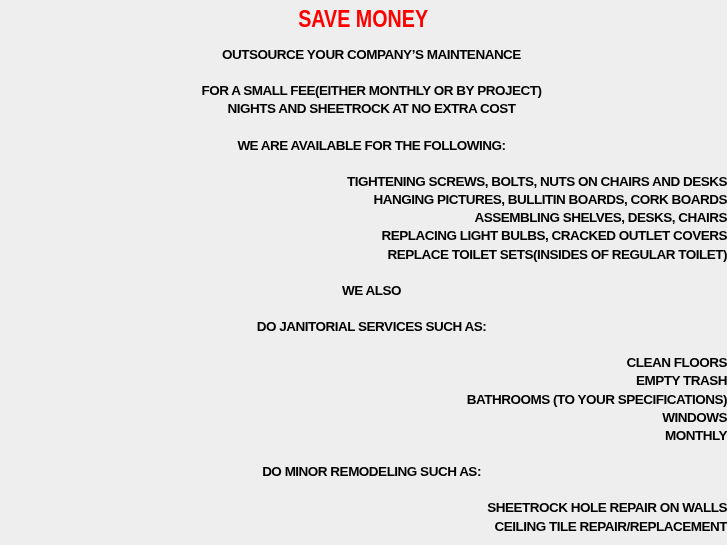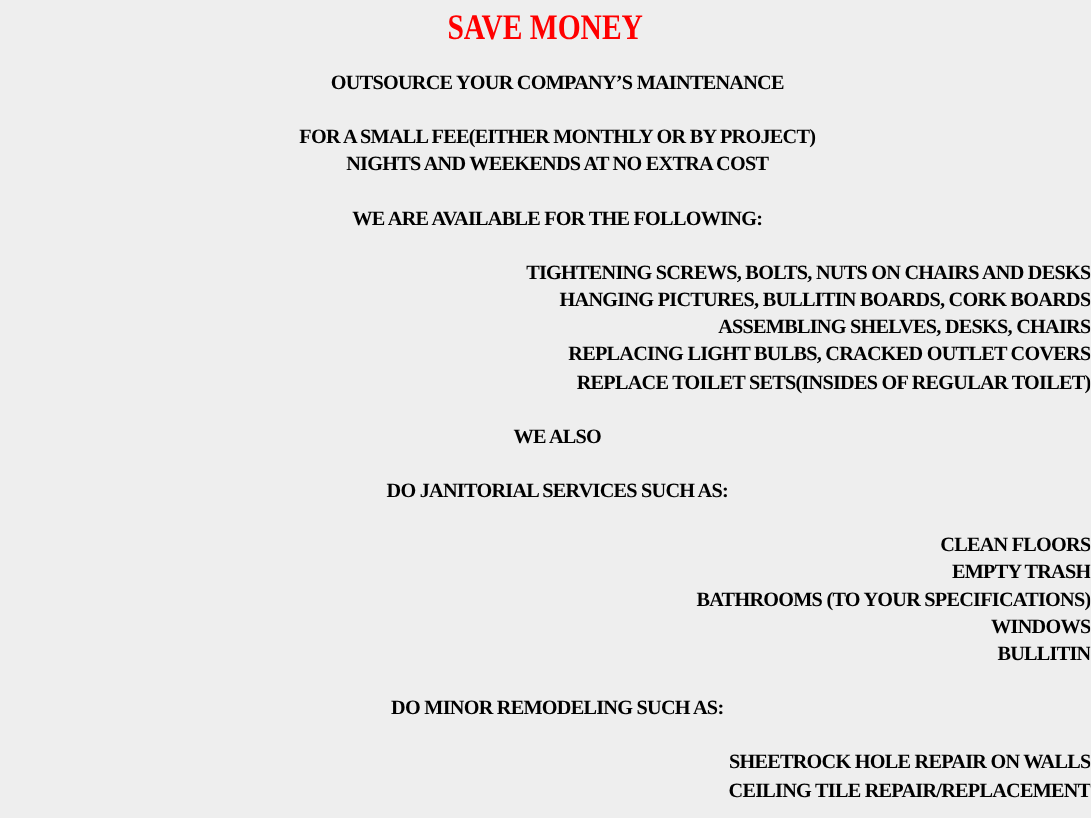--- a/index.html
+++ b/index.html
@@ -6,21 +6,21 @@
   body { background: #eeeeee; }
   .page {
     position: relative;
     width: 727px;
     height: 545px;
     overflow: hidden;
     background: #eeeeee;
     box-sizing: border-box;
     padding-top: 5px;
     color: #000000;
-    font-family: Liberation Serif, serif;
+    font-family: Liberation Sans, sans-serif;
     font-weight: bold;
     font-size: 13.5px;
     line-height: 18.2px;
     letter-spacing: -0.5px;
     text-align: center;
     white-space: nowrap;
   }
   .title {
     margin: 0;
     font-size: 24px;
@@ -47,21 +47,21 @@
   <h1 class="title" style="color: rgb(255, 0, 0);">
     <span class="squeeze">SAVE MONEY</span>
   </h1>
 
   <div class="block first">
     <div class="line">OUTSOURCE YOUR COMPANY’S MAINTENANCE</div>
   </div>
 
   <div class="block">
     <div class="line">FOR A SMALL FEE(EITHER MONTHLY OR BY PROJECT)</div>
-    <div class="line">NIGHTS AND WEEKENDS AT NO EXTRA COST</div>
+    <div class="line">NIGHTS AND SHEETROCK AT NO EXTRA COST</div>
   </div>
 
   <div class="block">
     <div class="line">WE ARE AVAILABLE FOR THE FOLLOWING:</div>
   </div>
 
   <div class="block indent">
     <div class="line">TIGHTENING SCREWS, BOLTS, NUTS ON CHAIRS AND DESKS</div>
     <div class="line">HANGING PICTURES, BULLITIN BOARDS, CORK BOARDS</div>
     <div class="line">ASSEMBLING SHELVES, DESKS, CHAIRS</div>
@@ -75,21 +75,21 @@
 
   <div class="block">
     <div class="line">DO JANITORIAL SERVICES SUCH AS:</div>
   </div>
 
   <div class="block indent">
     <div class="line">CLEAN FLOORS</div>
     <div class="line">EMPTY TRASH</div>
     <div class="line">BATHROOMS (TO YOUR SPECIFICATIONS)</div>
     <div class="line">WINDOWS</div>
-    <div class="line">BULLITIN</div>
+    <div class="line">MONTHLY</div>
   </div>
 
   <div class="block">
     <div class="line">DO MINOR REMODELING SUCH AS:</div>
   </div>
 
   <div class="block indent">
     <div class="line">SHEETROCK HOLE REPAIR ON WALLS</div>
     <div class="line">CEILING TILE REPAIR/REPLACEMENT</div>
   </div>

